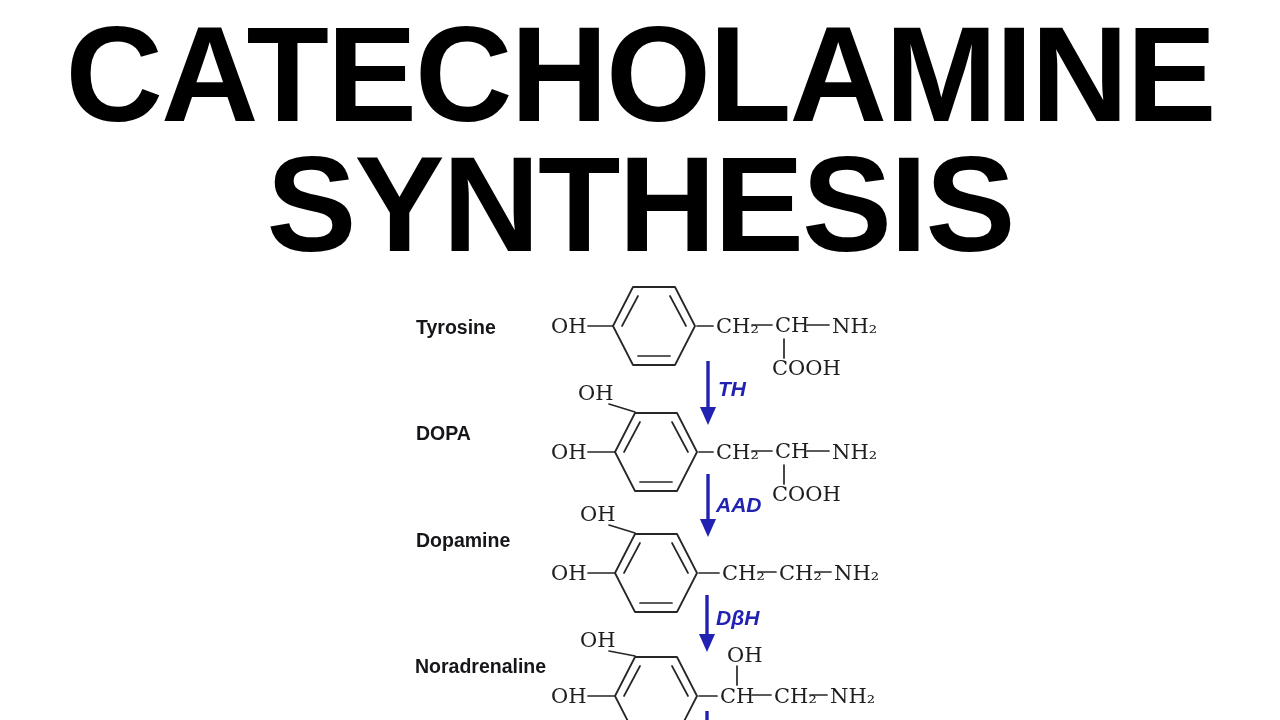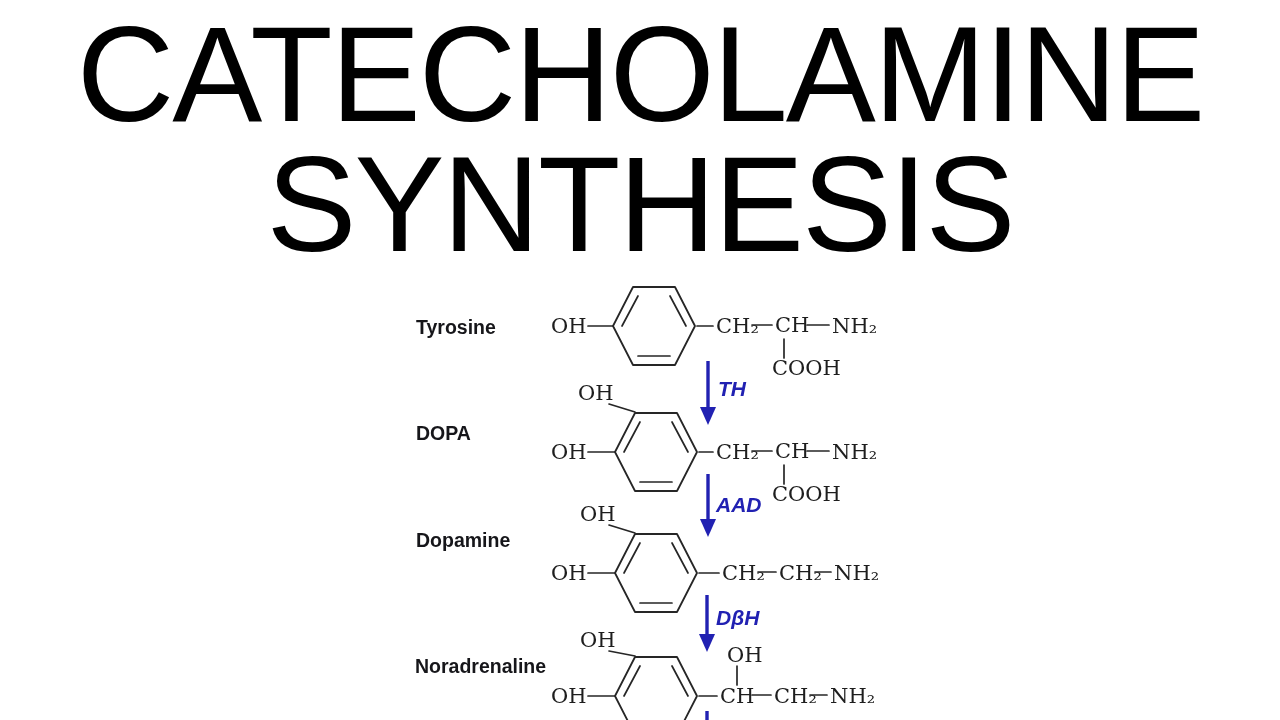--- a/index.html
+++ b/index.html
@@ -4,21 +4,21 @@
 <style>
   html,body{margin:0;padding:0;}
   body{
     width:1280px;height:720px;background:#ffffff;overflow:hidden;position:relative;
     font-family:"Liberation Sans",sans-serif;
   }
   .slide{position:absolute;inset:0;background:#ffffff;}
   .title{
     position:absolute;top:10px;left:0;width:1280px;margin:0;
     text-align:center;color:#000000;
-    font-family:"Liberation Sans",sans-serif;font-weight:normal;
+    font-family:"Liberation Sans",sans-serif;font-weight:bold;
     font-size:135px;line-height:130px;letter-spacing:-2px;
   }
   .title-line{display:block;white-space:nowrap;}
   .pathway-svg{position:absolute;left:0;top:0;width:1280px;height:720px;}
   .bond{stroke:#262626;stroke-width:1.7;fill:none;stroke-linecap:round;}
   .ring{stroke:#262626;stroke-width:1.8;fill:none;stroke-linejoin:round;}
   .chem{font-family:"DejaVu Serif","Liberation Serif",serif;font-size:21px;fill:#1e1e1e;}
   .compound{font-family:"Liberation Sans",sans-serif;font-weight:bold;font-size:19.5px;fill:#16161a;}
   .enzyme{font-family:"Liberation Sans",sans-serif;font-weight:bold;font-style:italic;font-size:21px;fill:#2121b2;}
   .arrow-line{stroke:#2121b2;stroke-width:3.4;fill:none;}

